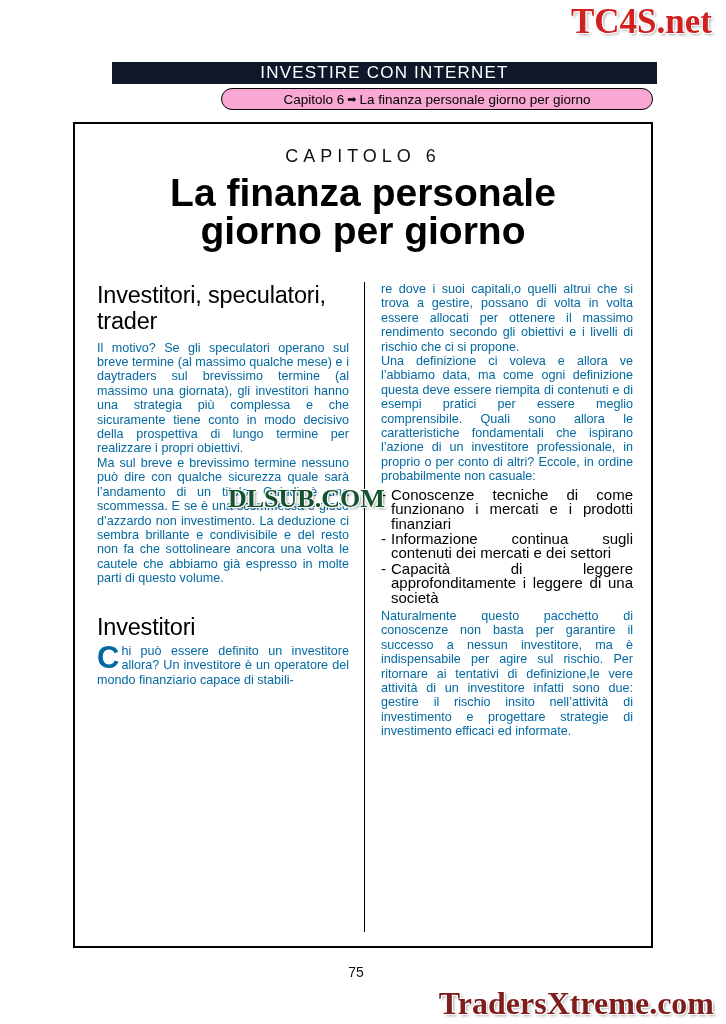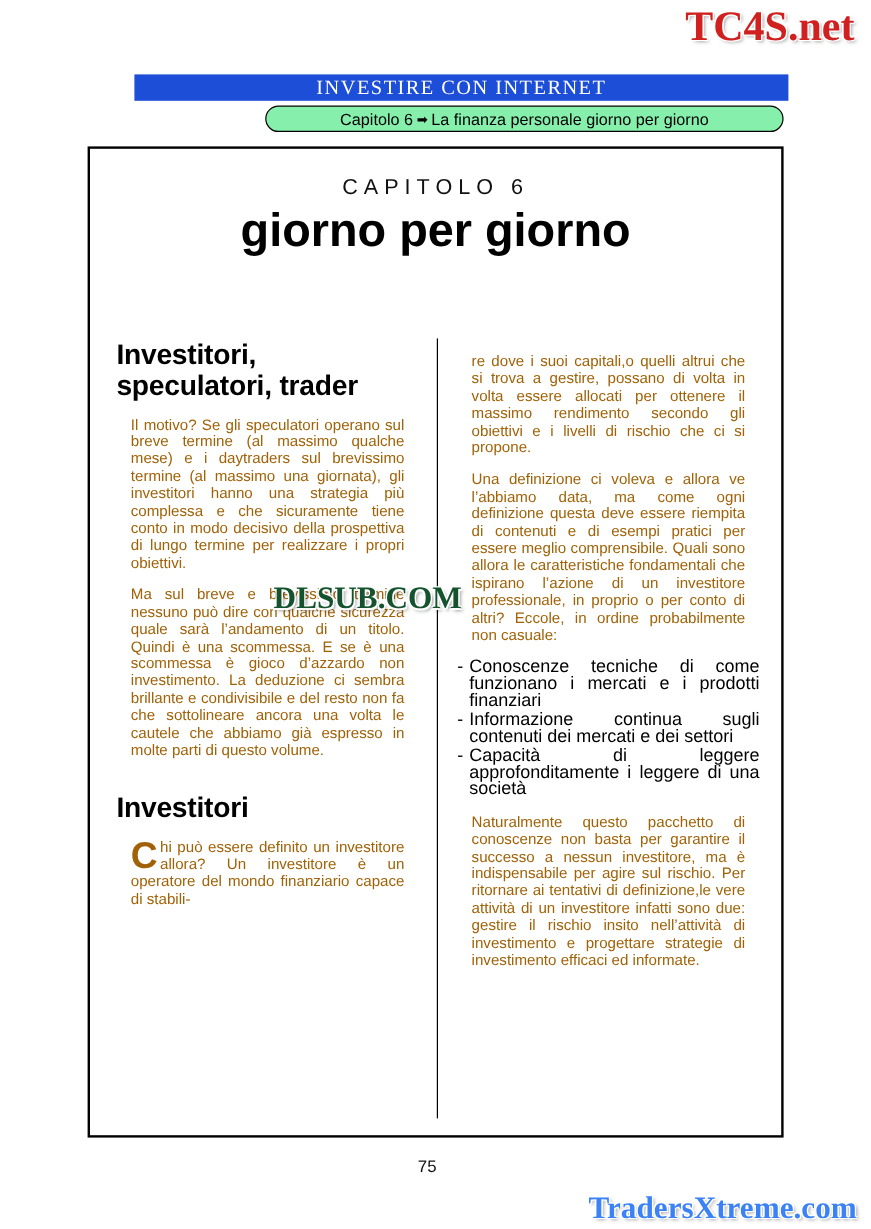--- a/index.html
+++ b/index.html
@@ -46,22 +46,22 @@
        1px  1px 0 #ffffff,
        2px  2px 3px rgba(0,0,0,0.4);
     z-index: 40;
   }
   .wm-bottom {
     position: absolute;
     bottom: 2px;
     right: 12px;
     font-family: "Liberation Serif", serif;
     font-weight: bold;
-    font-size: 26px;
-    color: #3b82f6;
+    font-size: 32px;
+    color: #7f1d1d;
     text-shadow:
       -1px -1px 0 #ffffff,
        1px -1px 0 #ffffff,
       -1px  1px 0 #ffffff,
        1px  1px 0 #ffffff,
        2px  2px 3px rgba(0,0,0,0.35);
     z-index: 40;
   }
 
   
@@ -75,38 +75,37 @@
     background: #ffffff;
   }
 
   
   .runhead {
     position: absolute;
     left: 112px;
     top: 62px;
     width: 545px;
     height: 22px;
-    background: #1d4ed8;
+    background: #0f172a;
     color: #ffffff;
     text-align: center;
     font-size: 17px;
     letter-spacing: 1.2px;
     line-height: 22px;
     z-index: 30;
-    font-family: Liberation Serif, serif;
   }
   .chapter-pill {
     position: absolute;
     left: 221px;
     top: 88px;
     width: 432px;
     height: 22px;
     border: 1px solid #000000;
     border-radius: 11px;
-    background: #86efac;
+    background: #f9a8d4;
     text-align: center;
     font-size: 13.5px;
     line-height: 21px;
     color: #000000;
     z-index: 31;
     white-space: nowrap;
   }
   .chapter-pill .sep {
     display: inline-block;
     transform: translateY(-1px);
@@ -158,37 +157,37 @@
     position: absolute;
     left: 15px;
     top: 0;
     bottom: -5px;
     width: 1px;
     background: #000;
   }
 
   h2.section {
     font-size: 23.5px;
-    font-weight: bold;
+    font-weight: normal;
     line-height: 1.12;
     margin: 0 0 6px 0;
     letter-spacing: -0.2px;
   }
   h2.section.second {
     margin-top: 28px;
     margin-bottom: 4px;
   }
 
   p.body {
-    margin: 12px;
+    margin: 0;
     font-size: 12.6px;
     line-height: 14.4px;
     text-align: justify;
     text-justify: inter-word;
-    color: #a16207;
+    color: #0369a1;
     hyphens: manual;
   }
   p.body + p.body { margin-top: 0; }
 
   .dropcap::first-letter {
     float: left;
     font-size: 38px;
     line-height: 30px;
     font-weight: bold;
     padding: 2px 3px 0 0;
@@ -242,20 +241,21 @@
 
 <div class="chapter-pill">
   <span>Capitolo 6</span><span class="sep">➡</span><span>La finanza personale giorno per giorno</span>
 </div>
 
 <div class="page">
 
   <div class="title-wrap">
     <div class="title-kicker">CAPITOLO 6</div>
     <div class="title-main">
+      <span>La finanza personale</span>
       <span class="l2">giorno per giorno</span>
     </div>
   </div>
 
   <div class="cols">
 
     <div class="col">
       <h2 class="section">Investitori, speculatori, trader</h2>
       <p class="body">Il motivo? Se gli speculatori operano sul breve termine (al massimo qualche mese) e i daytraders sul brevissimo termine (al massimo una giornata), gli investitori hanno una strategia più complessa e che sicuramente tiene conto in modo decisivo della prospettiva di lungo termine per realizzare i propri obiettivi.</p>
       <p class="body">Ma sul breve e brevissimo termine nessuno può dire con qualche sicurezza quale sarà l’andamento di un titolo. Quindi è una scommessa. E se è una scommessa è gioco d’azzardo non investimento. La deduzione ci sembra brillante e condivisibile e del resto non fa che sottolineare ancora una volta le cautele che abbiamo già espresso in molte parti di questo volume.</p>

